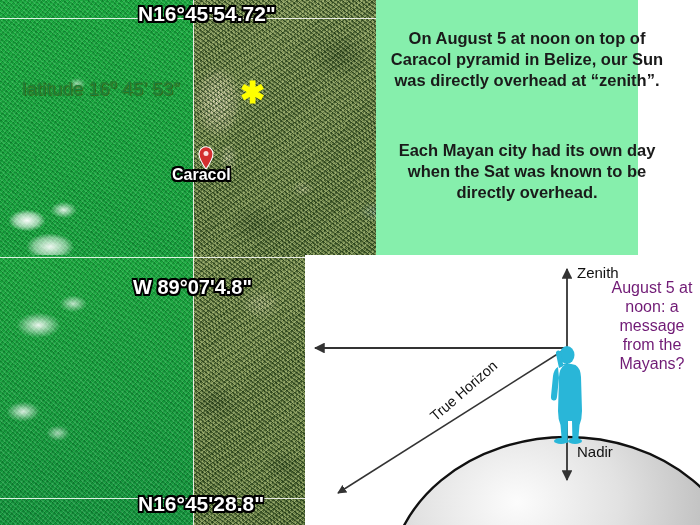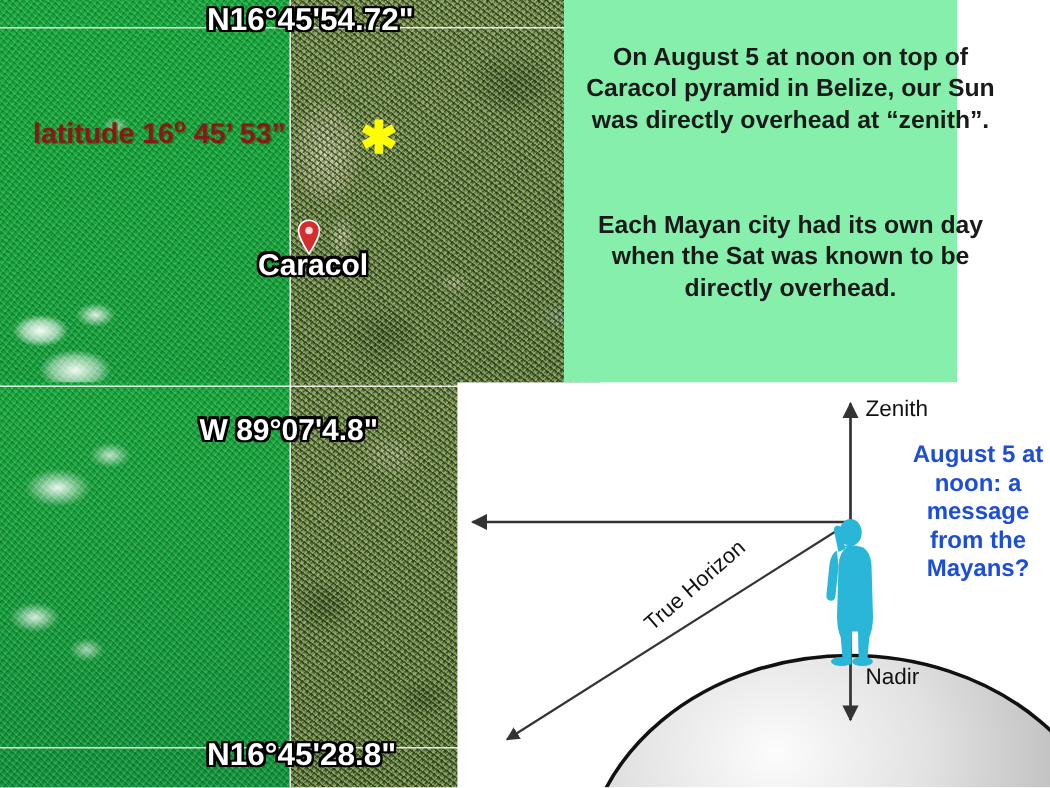--- a/index.html
+++ b/index.html
@@ -83,25 +83,25 @@
   .map-label{
     position:absolute;color:#fff;font-weight:bold;white-space:nowrap;
     text-shadow:
       -1.6px -1.6px 0 #000, 1.6px -1.6px 0 #000,
       -1.6px  1.6px 0 #000, 1.6px  1.6px 0 #000,
       -1.6px 0 0 #000, 1.6px 0 0 #000, 0 -1.6px 0 #000, 0 1.6px 0 #000;
   }
   #lbl-north-top{left:138px;top:2px;font-size:21px;}
   #lbl-west{left:133px;top:276px;font-size:20px;}
   #lbl-north-bottom{left:138px;top:492px;font-size:21px;}
-  #lbl-caracol{left:172px;top:166px;font-size:20px;}
+  #lbl-caracol{left:172px;top:166px;font-size:16px;}
 
   #lbl-latitude{
-    position:absolute;left:22px;top:76px;font-size:19px;font-weight:bold;
-    color:#7f1d1d;white-space:nowrap;
+    position:absolute;left:22px;top:76px;font-size:19px;font-weight:normal;
+    color:#15803d;white-space:nowrap;
     text-shadow:0 0 1px #6a6a00,1px 1px 0 rgba(60,60,0,.45);
   }
   #lbl-latitude sup{font-size:13px;vertical-align:super;}
 
   #asterisk{
     position:absolute;left:240px;top:78px;color:#ffff00;font-size:30px;
     font-weight:bold;line-height:1;font-family:"Liberation Sans",sans-serif;
   }
 
   
@@ -122,22 +122,22 @@
 
   .dlabel{position:absolute;font-size:15px;color:#111;white-space:nowrap;}
   #lbl-zenith{left:272px;top:9px;}
   #lbl-nadir{left:272px;top:188px;}
   #lbl-astro{left:82px;top:76px;font-size:14.5px;}
   #lbl-truehz{
     left:122px;top:157px;font-size:14.5px;
     transform:rotate(-41deg);transform-origin:left top;
   }
   #red-msg{
-    position:absolute;left:300px;top:40px;width:94px;text-align:center;
-    color:#1d4ed8;font-weight:bold;font-size:16px;line-height:1.18;
+    position:absolute;left:300px;top:24px;width:94px;text-align:center;
+    color:#701a75;font-weight:normal;font-size:16px;line-height:1.18;
   }
 </style>
 </head>
 <body>
 
 <div id="stage">
 
   <div id="map">
     <div class="map-left"></div>
     <div class="map-left-low"></div>

